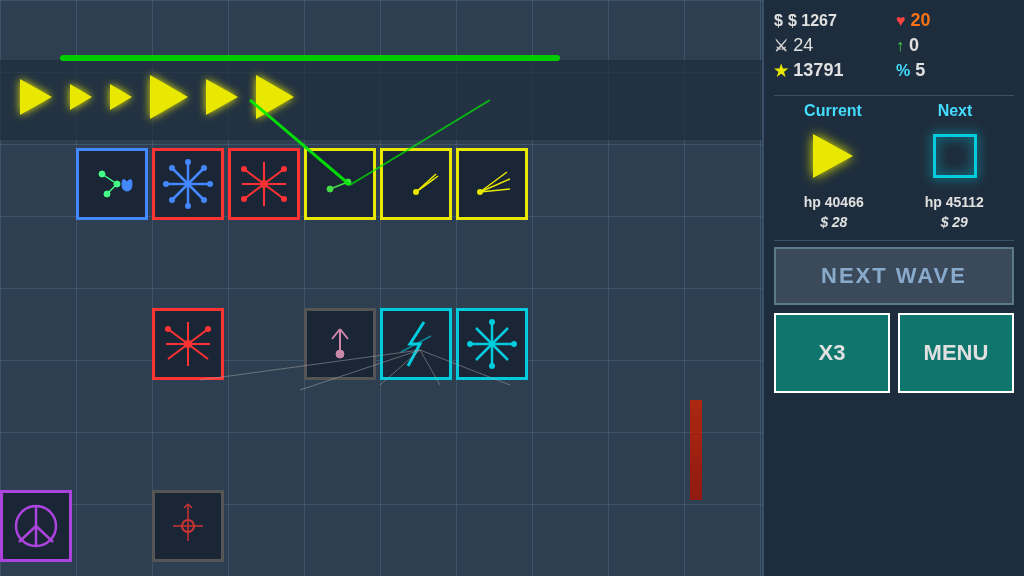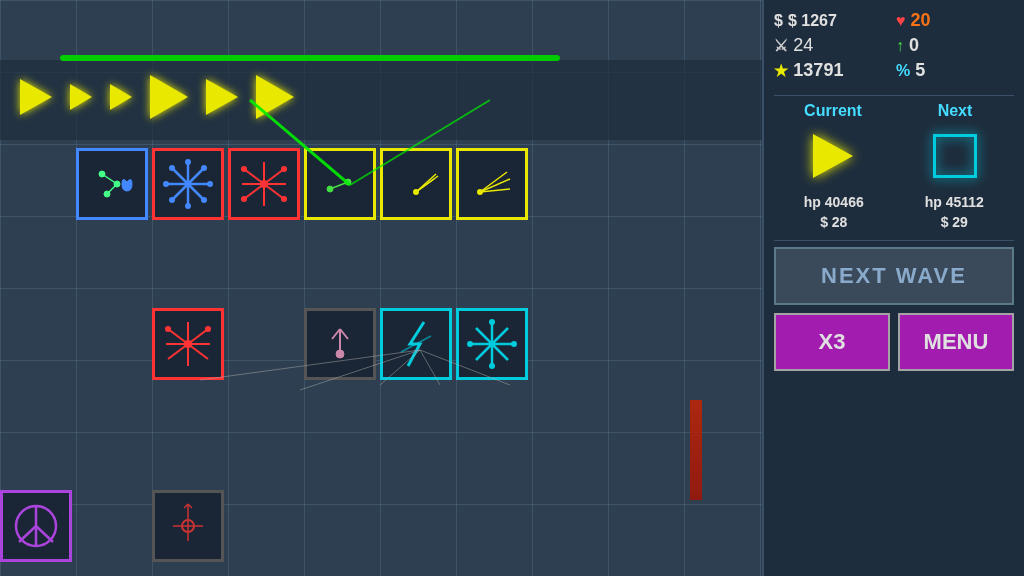--- a/index.html
+++ b/index.html
@@ -233,20 +233,21 @@
     .hp-text {
       color: #e0e0e0;
       font-size: 14px;
       font-weight: bold;
     }
 
     .cost-text {
       color: #e0e0e0;
       font-size: 14px;
       font-weight: bold;
+      font-style: italic;
     }
 
     .next-wave-btn {
       width: 100%;
       padding: 14px 0;
       background: #3a4a5a;
       border: 2px solid #5a7a8a;
       color: #8aaacc;
       font-size: 22px;
       font-weight: bold;
@@ -256,23 +257,23 @@
       text-align: center;
     }
 
     .bottom-btns {
       display: grid;
       grid-template-columns: 1fr 1fr;
       gap: 8px;
     }
 
     .bottom-btn {
-      padding: 14px 0;
-      background: #a21caf;
-      border: 2px solid #a3a3a3;
+      padding: 25px 0;
+      background: #0f766e;
+      border: 2px solid #ffffff;
       color: #e0e0e0;
       font-size: 22px;
       font-weight: bold;
       cursor: pointer;
       text-align: center;
     }
   </style>
 </head>
 <body>
 

